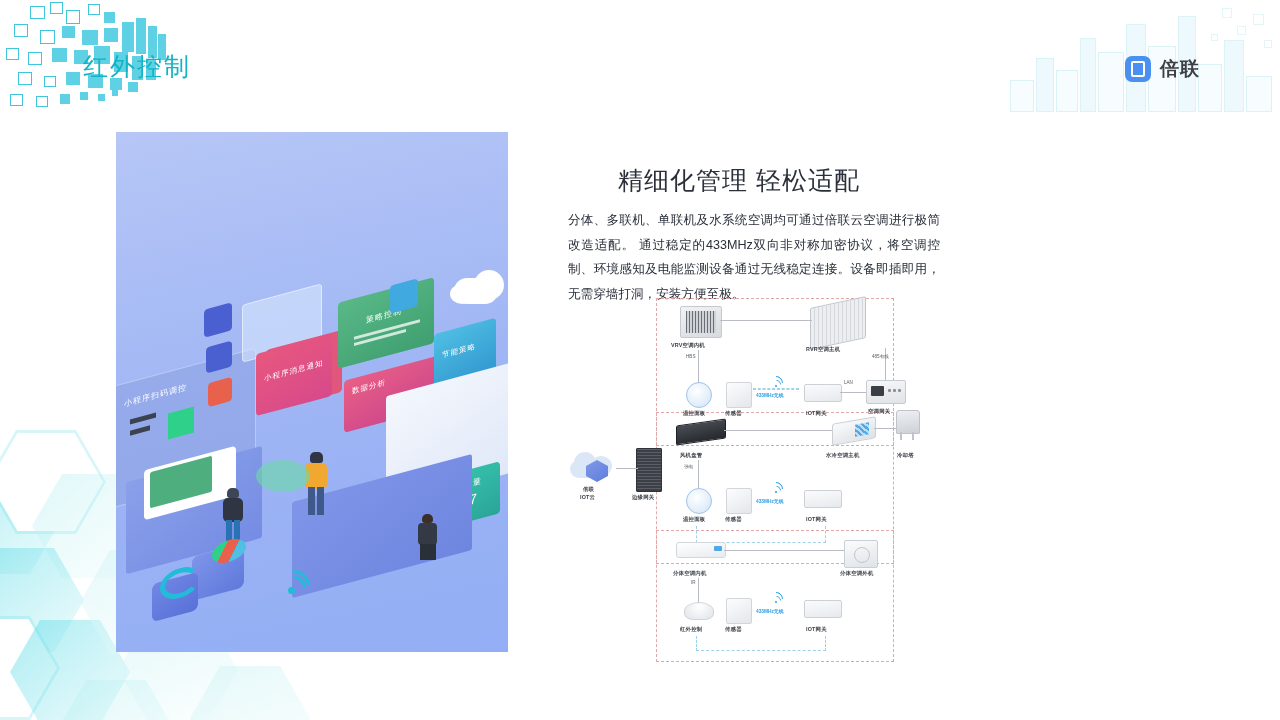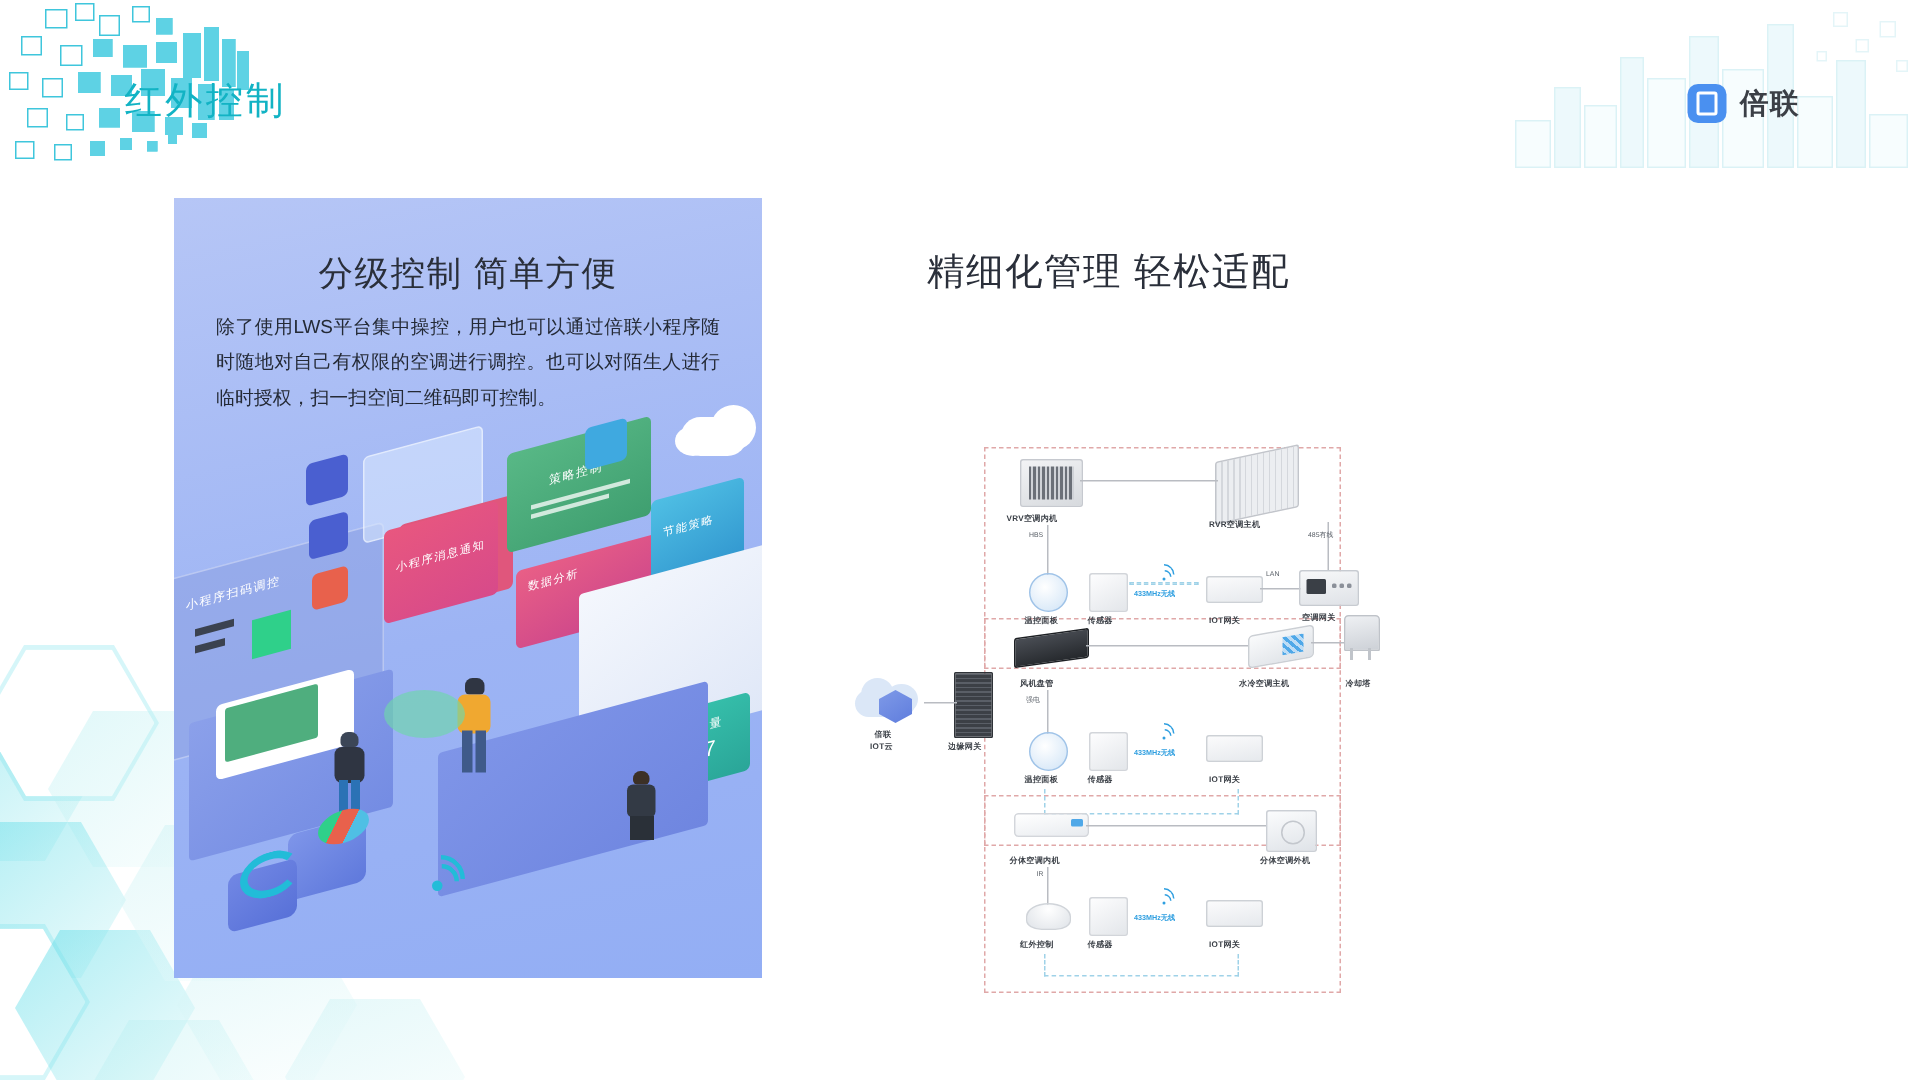--- a/index.html
+++ b/index.html
@@ -197,22 +197,20 @@
   <div class="page-title">红外控制</div>
   <div class="brand">
     <div class="brand-mark">
         <i></i>
       </div>
     <div class="brand-name">倍联</div>
   </div>
 </div>
 
 <div class="left-card">
-  <div class="lc-title">分级控制  简单方便</div>
-  <div class="lc-body">除了使用LWS平台集中操控，用户也可以通过倍联小程序随时随地对自己有权限的空调进行调控。也可以对陌生人进行临时授权，扫一扫空间二维码即可控制。</div>
 
   <div class="illu">
 
     <div class="ill card3d" style="left:-12px;top:86px;width:150px;height:120px;background:rgba(140,160,225,.55);border:1px solid rgba(255,255,255,.35);"></div>
     <div class="ill-label" style="left:8px;top:108px;font-size:8px;">小程序扫码调控</div>
     <div class="ill qrbox" style="left:52px;top:128px;width:26px;height:26px;transform:skewY(-15deg);"></div>
     <div class="ill bar" style="left:14px;top:134px;width:26px;height:5px;transform:skewY(-15deg);background:#3b4250;"></div>
     <div class="ill bar" style="left:14px;top:146px;width:20px;height:5px;transform:skewY(-15deg);background:#3b4250;"></div>
 
     <div class="ill card3d" style="left:88px;top:24px;width:28px;height:28px;background:#4a5fd0;"></div>
@@ -284,20 +282,21 @@
       <div class="wifi-arc" style="left:7px;top:8px;width:17px;height:17px;border-width:3px;"></div>
       <div style="position:absolute;left:12px;top:19px;width:7px;height:7px;background:#22bcd8;border-radius:50%;"></div>
     </div>
 
     <div class="ill" style="left:140px;top:178px;width:54px;height:32px;border-radius:50%;background:rgba(110,215,170,.65);"></div>
   </div>
 </div>
 
 <div class="right-col">
   <div class="rc-title">精细化管理  轻松适配</div>
+  <div class="rc-body">分体、多联机、单联机及水系统空调均可通过倍联云空调进行极简改造适配。 通过稳定的433MHz双向非对称加密协议，将空调控制、环境感知及电能监测设备通过无线稳定连接。设备即插即用，无需穿墙打洞，安装方便至极。</div>
 
   <div class="topo">
 
     <div class="dash-box" style="left:96px;top:-4px;width:236px;height:146px;"></div>
     <div class="dash-box" style="left:96px;top:110px;width:236px;height:150px;"></div>
     <div class="dash-box" style="left:96px;top:228px;width:236px;height:130px;"></div>
 
     <div class="dev vrv dev-box" style="left:120px;top:4px;width:40px;height:30px;">
       <div class="grille" style="left:5px;top:4px;width:30px;height:22px;"></div>
     </div>

